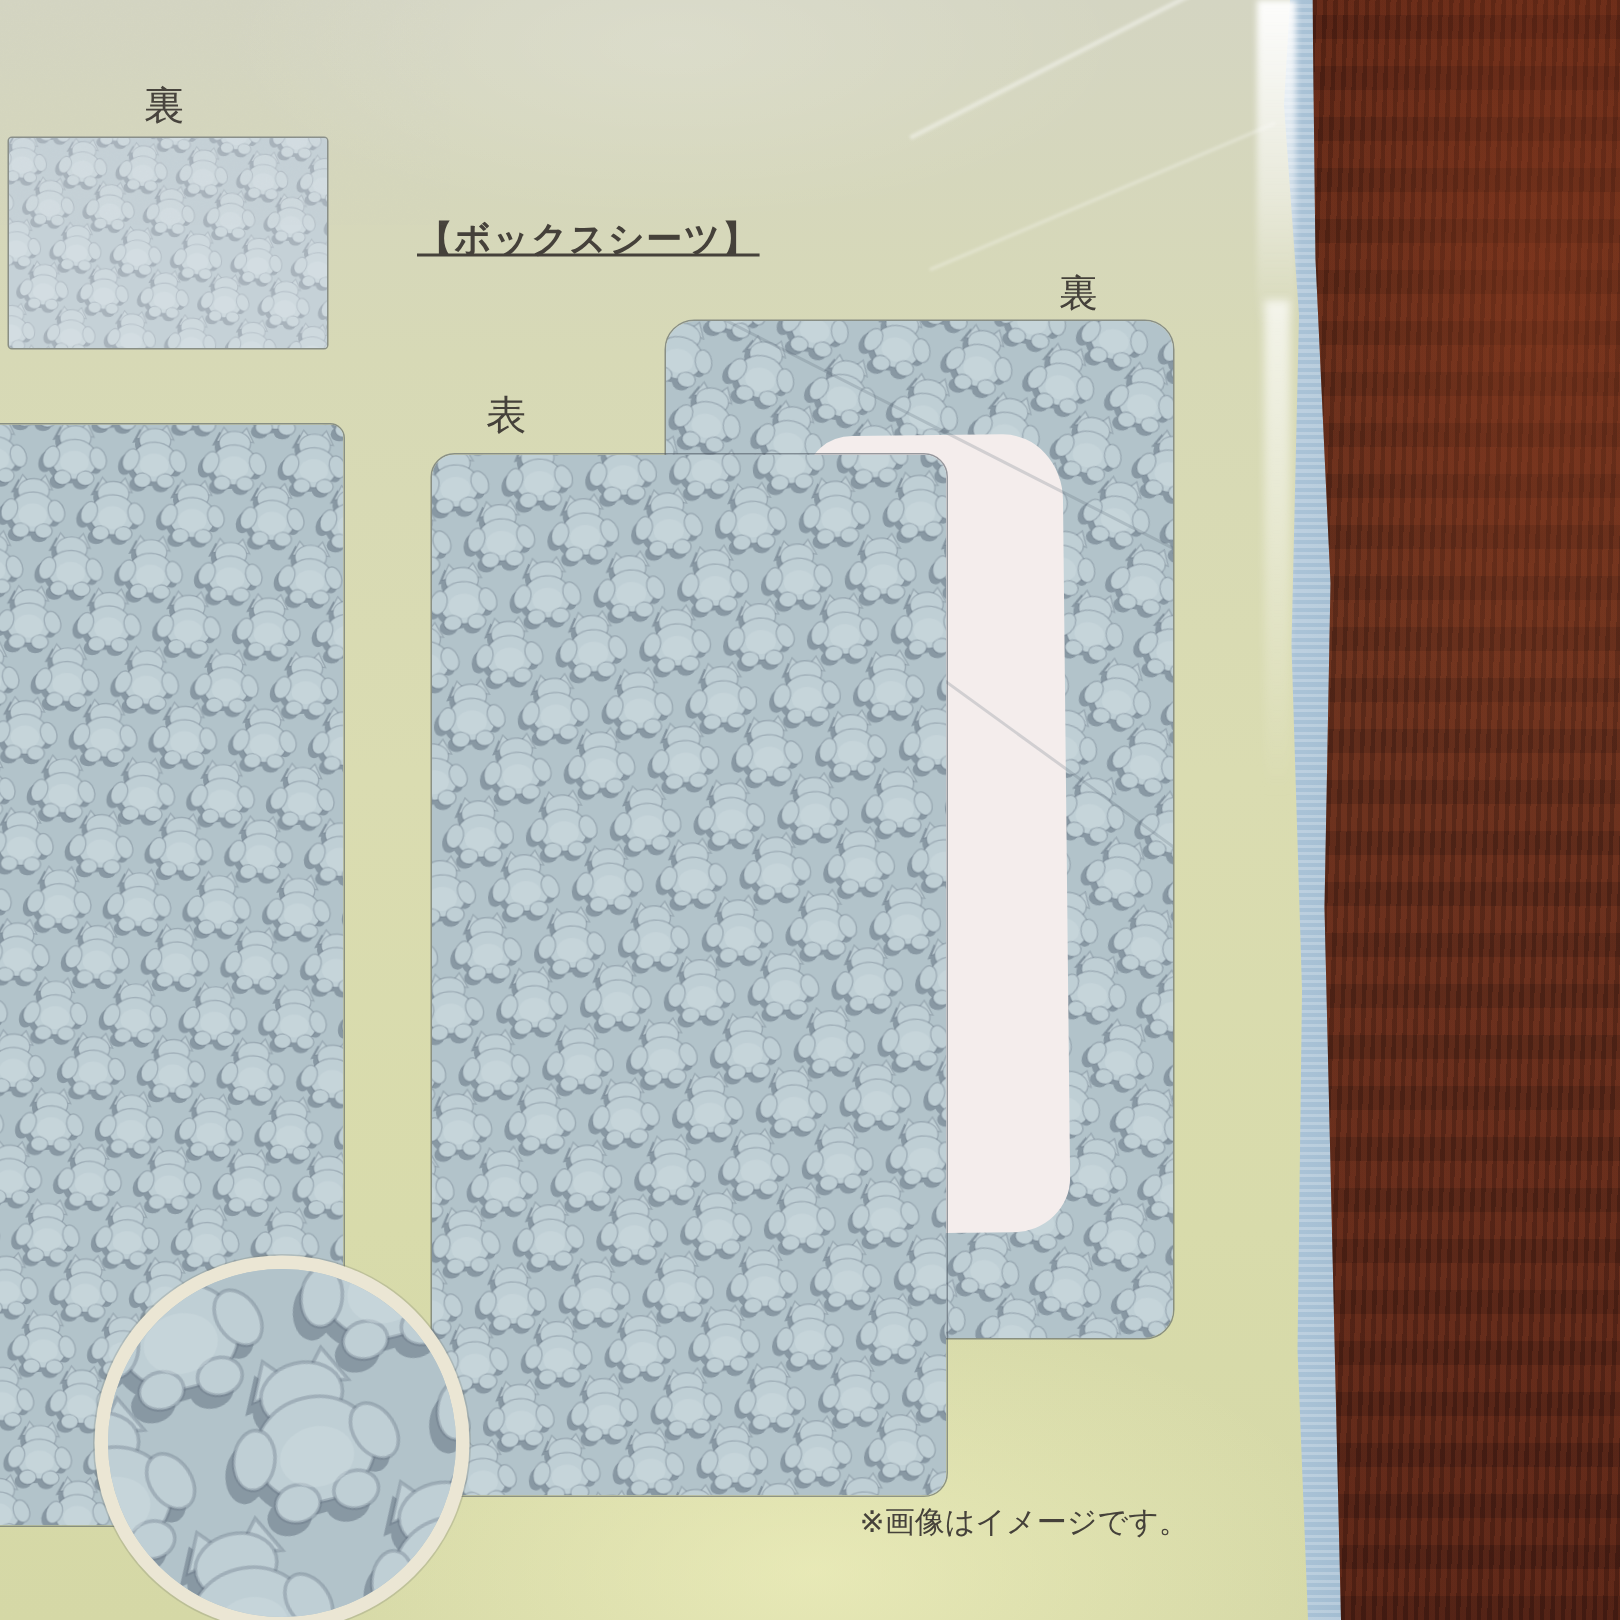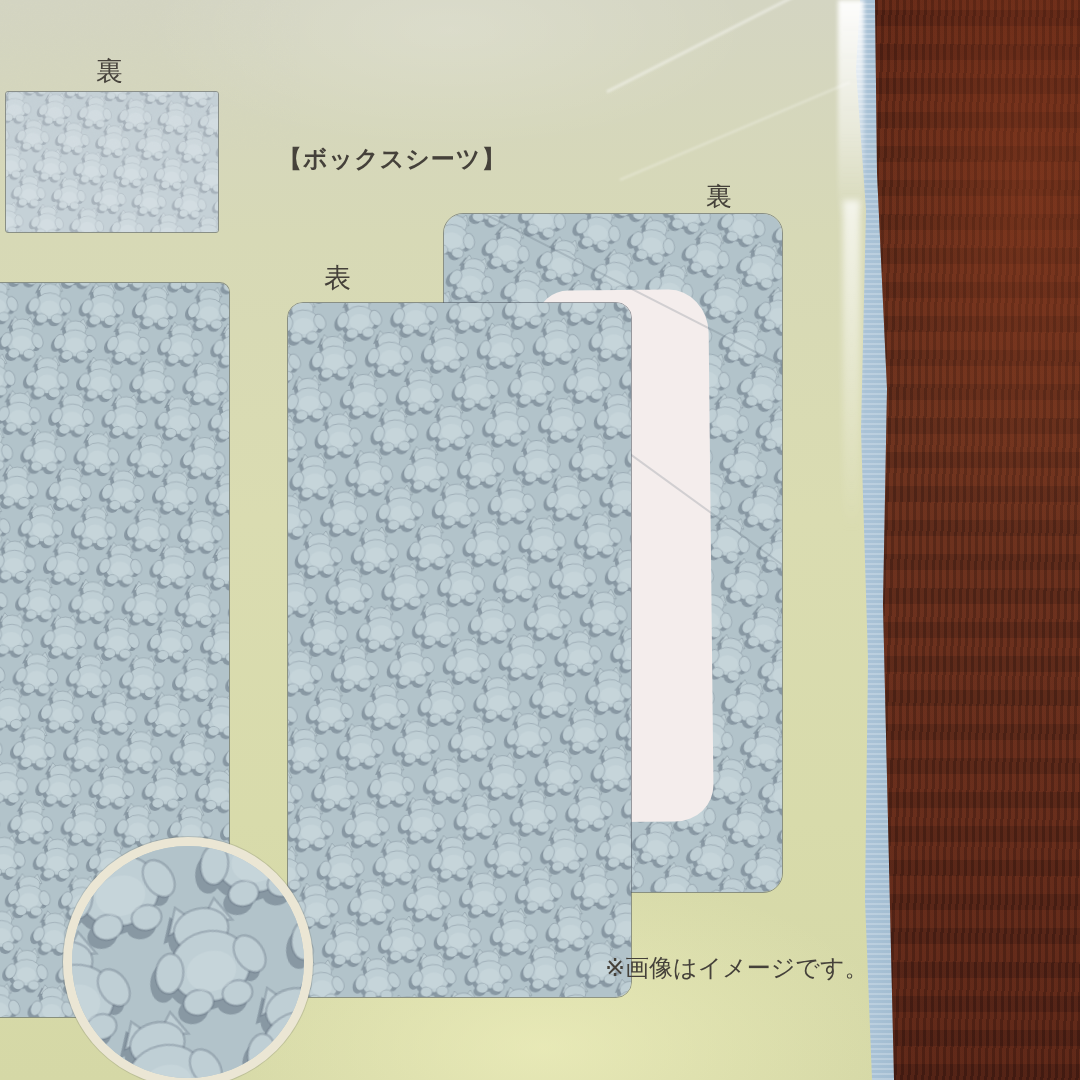--- a/index.html
+++ b/index.html
@@ -57,24 +57,24 @@
     border-radius:50%;
     border:9px solid var(--circle-ring,#ebe6d4);
     overflow:hidden;
     box-shadow:0 0 0 1px rgba(110,115,105,.25);
     background:var(--pattern-bg,#b2c3ca);
   }
   .detail-circle svg{display:block;width:232px;height:232px;}
   
   .jp{position:absolute;color:var(--text,#45413a);line-height:1;white-space:nowrap;}
   .label-ura-small{left:96px;top:57px;font-size:27px;}
-  .label-title{left:278px;top:147px;font-size:24px;letter-spacing:1px;font-weight:bold;}
+  .label-title{left:278px;top:147px;font-size:24px;letter-spacing:1px;font-weight:bold;text-decoration:underline;}
   .label-omote{left:324px;top:264px;font-size:27px;}
   .label-ura-right{left:706px;top:183px;font-size:26px;}
-  .label-disclaimer{left:573px;top:956px;font-size:24px;margin-left:32px;}
+  .label-disclaimer{left:573px;top:1004px;font-size:20px;}
   
   .glare{position:absolute;pointer-events:none;}
   .glare-edge-1{left:838px;top:0;width:26px;height:220px;
     background:linear-gradient(180deg,rgba(255,255,255,.95),rgba(255,255,255,.45) 60%,rgba(255,255,255,0));
     filter:blur(2px);}
   .glare-edge-2{left:843px;top:200px;width:17px;height:330px;
     background:linear-gradient(180deg,rgba(255,255,255,.7),rgba(255,255,255,0));
     filter:blur(3px);}
   .glare-wrinkle-1{left:590px;top:20px;width:310px;height:3px;background:rgba(255,255,255,.42);
     transform:rotate(-27deg);filter:blur(1px);}

